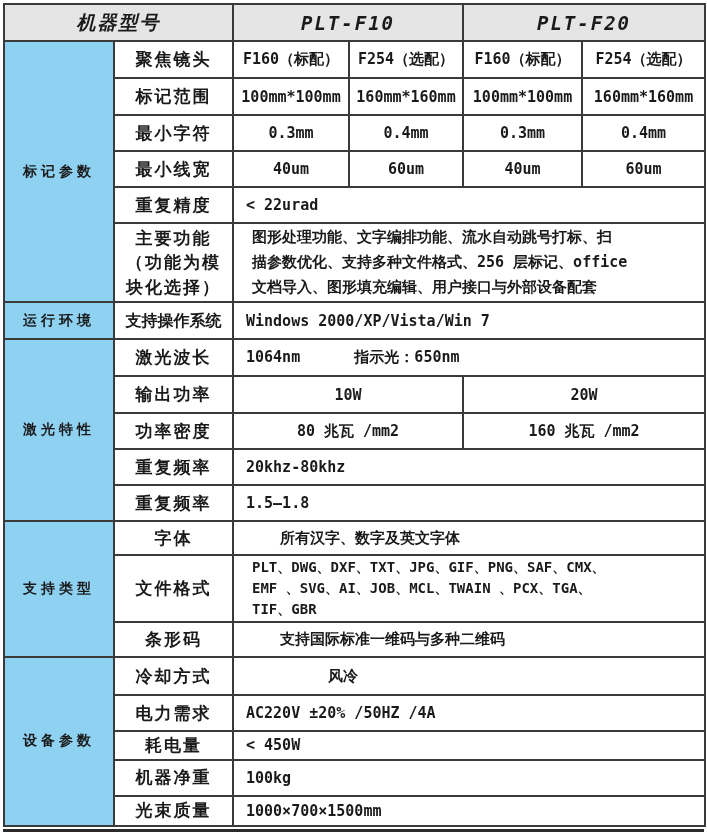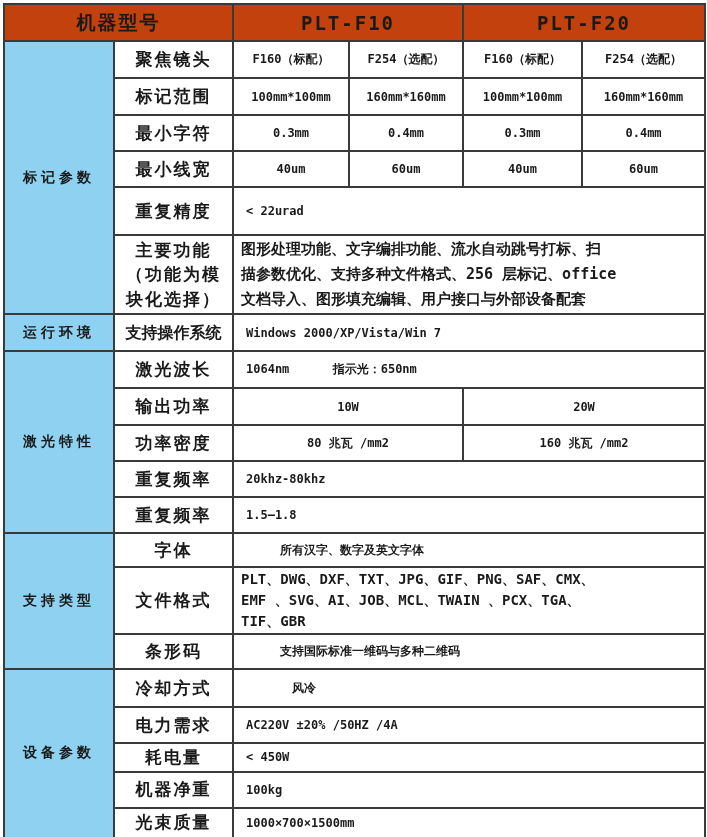--- a/index.html
+++ b/index.html
@@ -20,53 +20,54 @@
   col.cC{width:116px}
   col.cD{width:114px}
   col.cE{width:119px}
   col.cF{width:123px}
   td{
     border:2px solid #3a3a3a;
     vertical-align:middle;
     overflow:hidden;
   }
   td.hdr{
-    background:#c2410c;
+    background:#e5e5e5;
     font-weight:bold;
     font-size:19px;
     text-align:center;
     letter-spacing:2px;
+    font-style:italic;
   }
   td.grp{
     background:#8ED1F1;
     font-weight:bold;
     font-size:14px;
     text-align:center;
     letter-spacing:4px;
   }
   td.param{
     font-weight:bold;
     font-size:17px;
     text-align:center;
     letter-spacing:2px;
     white-space:pre-line;
     line-height:1.45;
   }
   td.param.tight{letter-spacing:0;font-size:16px;}
   td.val{
     font-weight:bold;
-    font-size:12px;
+    font-size:15px;
     text-align:center;
     white-space:pre-wrap;
   }
   td.val.left{text-align:left;}
-  td.val.pl0{padding-left:7px;}
+  td.val.pl0{padding-left:18px;}
   td.val.pl1{padding-left:12px;}
   td.val.pl2{padding-left:46px;border-radius:13px;}
-  td.val.pl3{padding-left:58px;}
+  td.val.pl3{padding-left:94px;}
   td.val.multiline{font-size:15px;line-height:25px;}
   td.val.multiline-sm{font-size:14px;line-height:21px;}
   .bottom-rule{
     width:701px;
     height:3px;
     background:#2a2a2a;
     margin-top:2px;
   }
 </style>
 </head>
@@ -112,21 +113,21 @@
       <td class="val">0.3mm</td>
       <td class="val">0.4mm</td>
     </tr>
     <tr style="height:36px">
       <td class="param">最小线宽</td>
       <td class="val">40um</td>
       <td class="val">60um</td>
       <td class="val">40um</td>
       <td class="val">60um</td>
     </tr>
-    <tr style="height:48px">
+    <tr style="height:36px">
       <td class="param">重复精度</td>
       <td class="val left pl1" colspan="4">&lt; 22urad</td>
     </tr>
     <tr style="height:78px">
       <td class="param">主要功能
 （功能为模
 块化选择）</td>
       <td class="val left pl0 multiline" colspan="4">图形处理功能、文字编排功能、流水自动跳号打标、扫
 描参数优化、支持多种文件格式、256 层标记、office
 文档导入、图形填充编辑、用户接口与外部设备配套</td>

